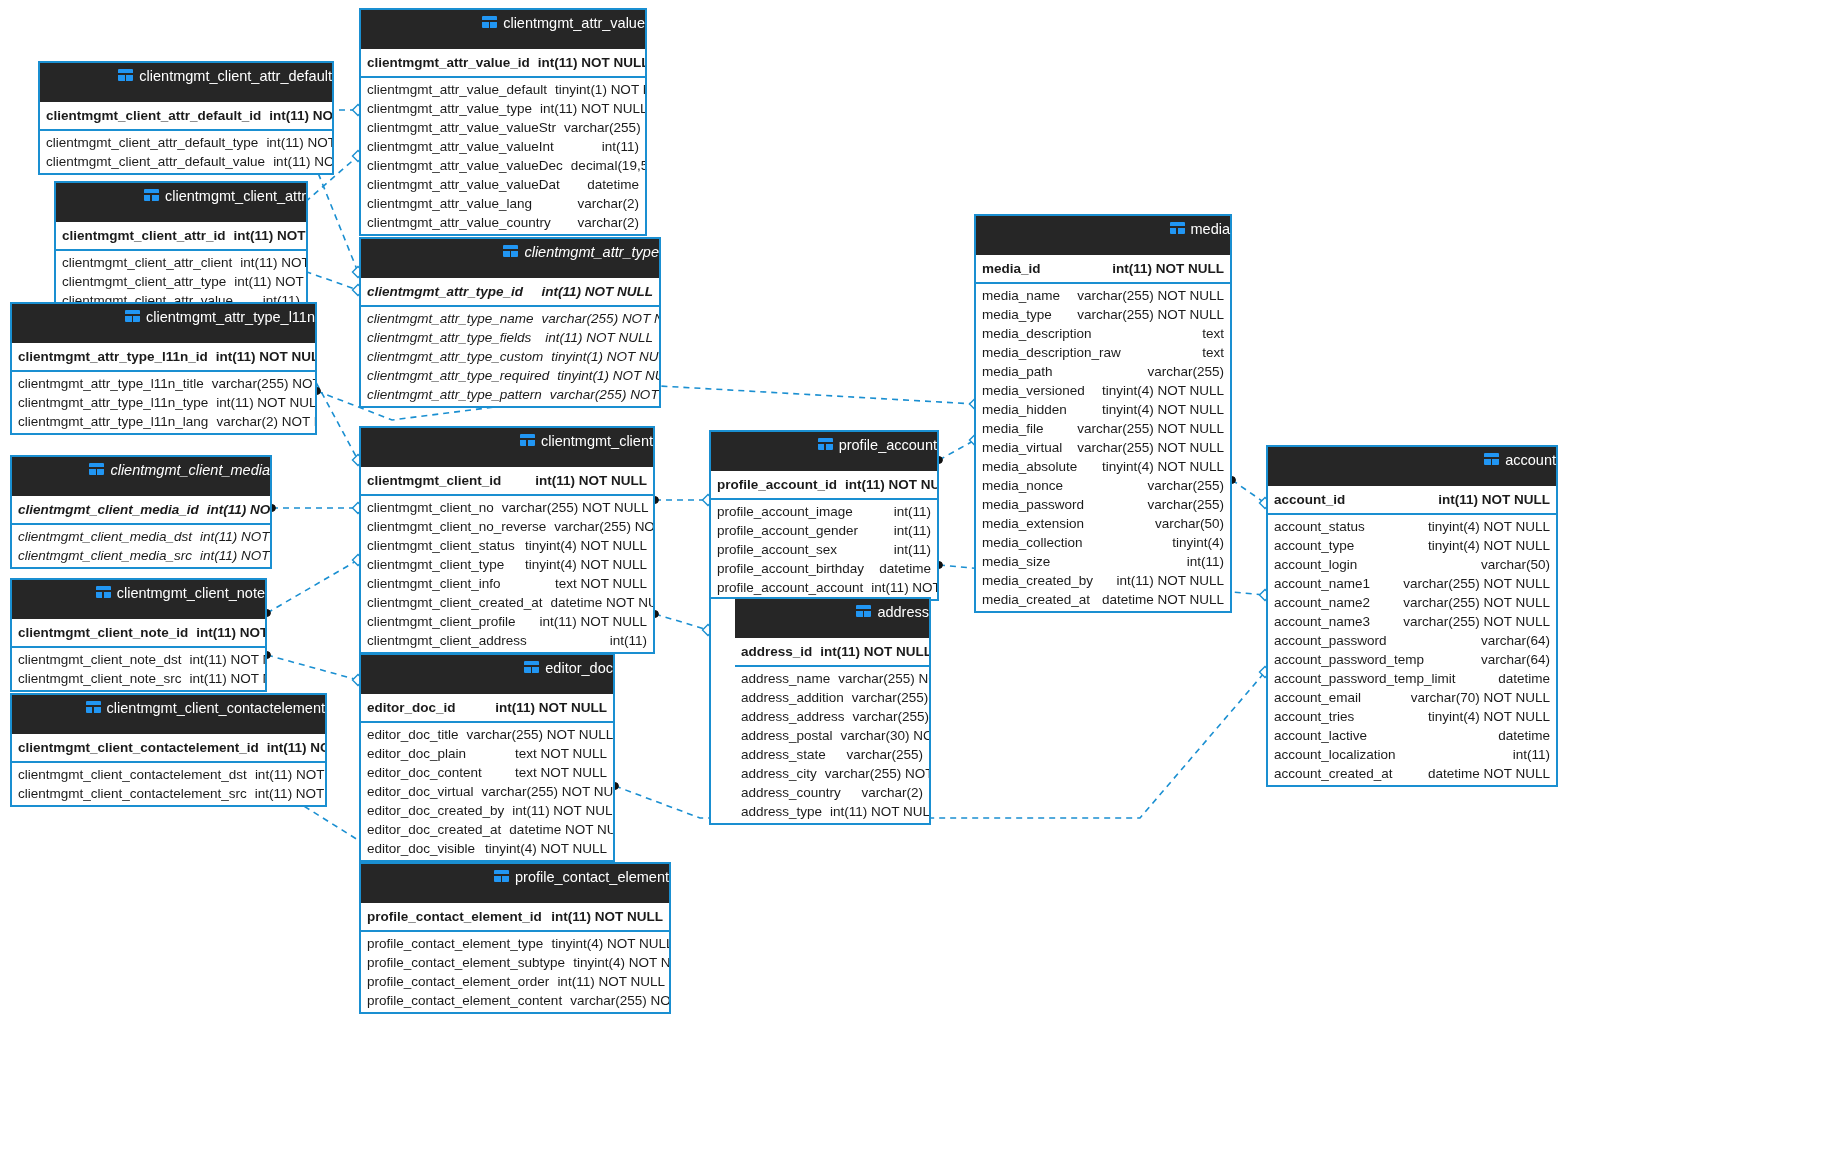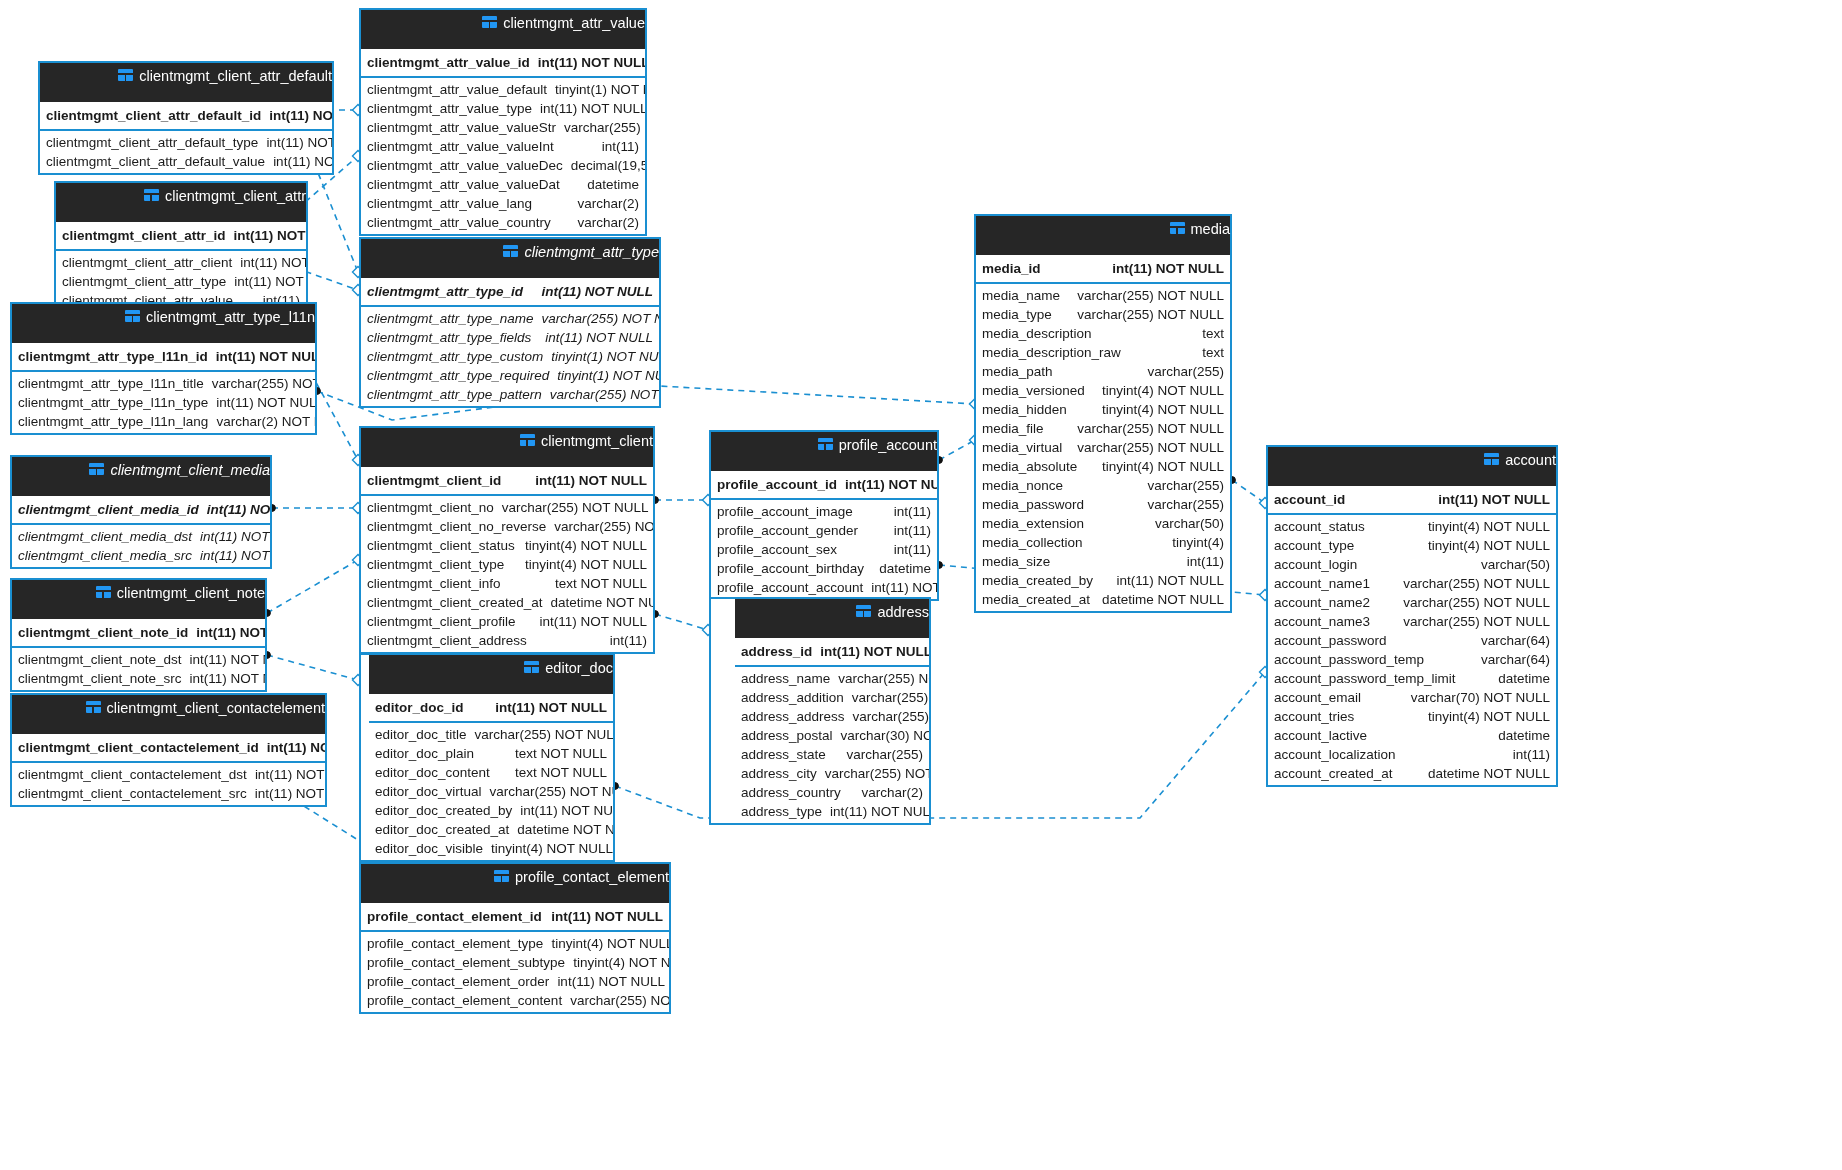--- a/index.html
+++ b/index.html
@@ -546,21 +546,21 @@
           <div class="row">
             <span class="col-name">address_country</span>
             <span class="col-type">varchar(2)</span>
           </div>
           <div class="row">
             <span class="col-name">address_type</span>
             <span class="col-type">int(11) NOT NULL</span>
           </div>
         </div>
       </div>
-      <div class="table" style="left: 359px; top: 653px; width: 256px; padding-left: 8px;">
+      <div class="table" style="left: 359px; top: 653px; width: 256px;">
         <div class="thead"><span class="ticon"></span><span class="tname">editor_doc</span></div>
         <div class="pkrow">
           <div class="row">
             <span class="col-name">editor_doc_id</span>
             <span class="col-type">int(11) NOT NULL</span>
           </div>
         </div>
         <div class="body">
           <div class="row">
             <span class="col-name">editor_doc_title</span>

